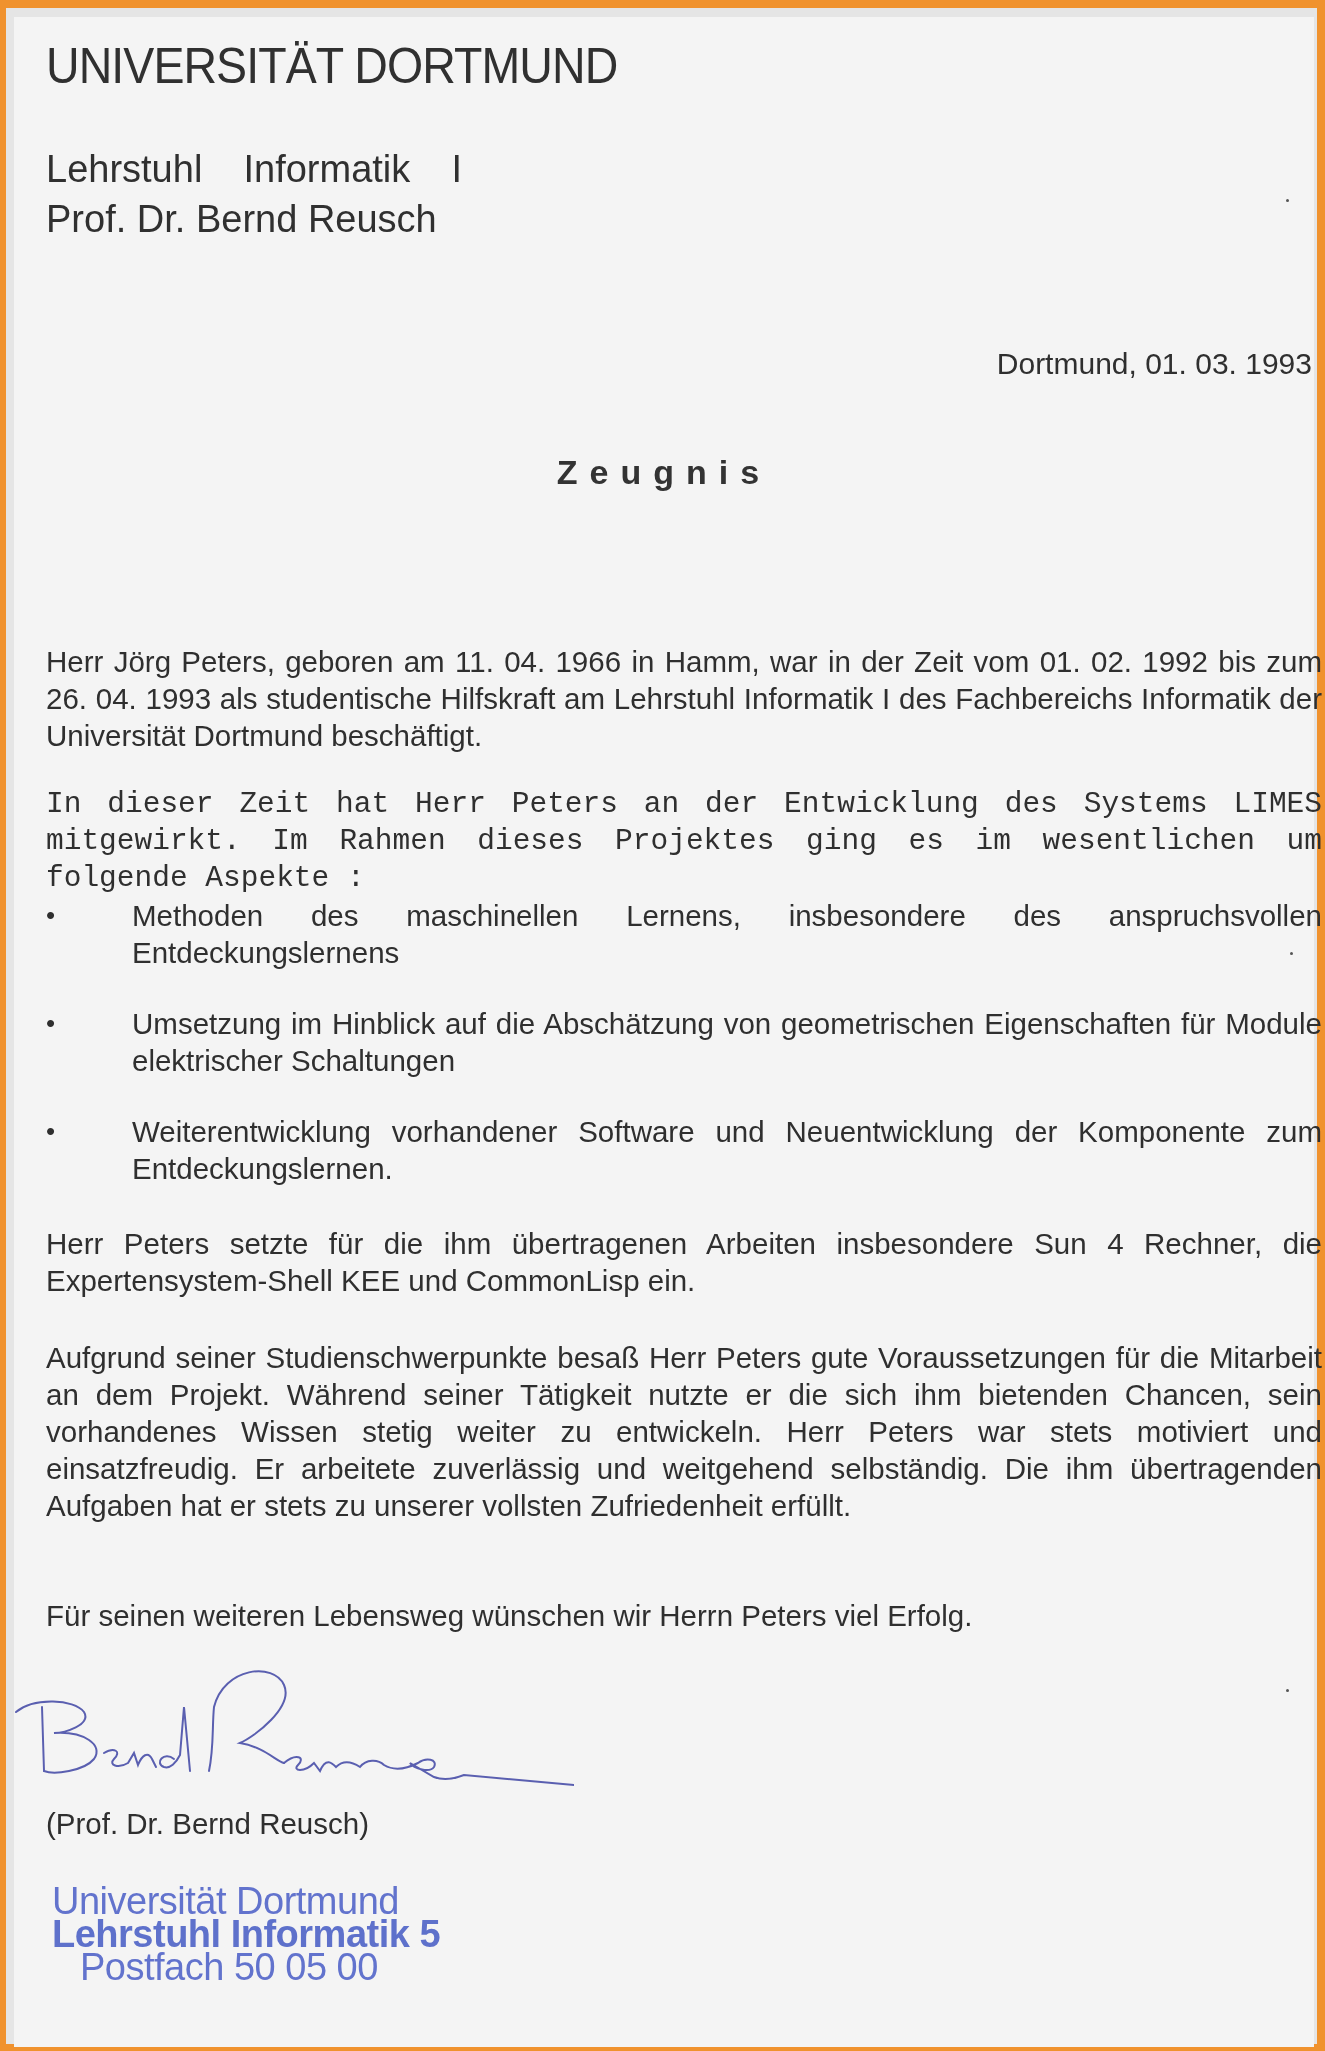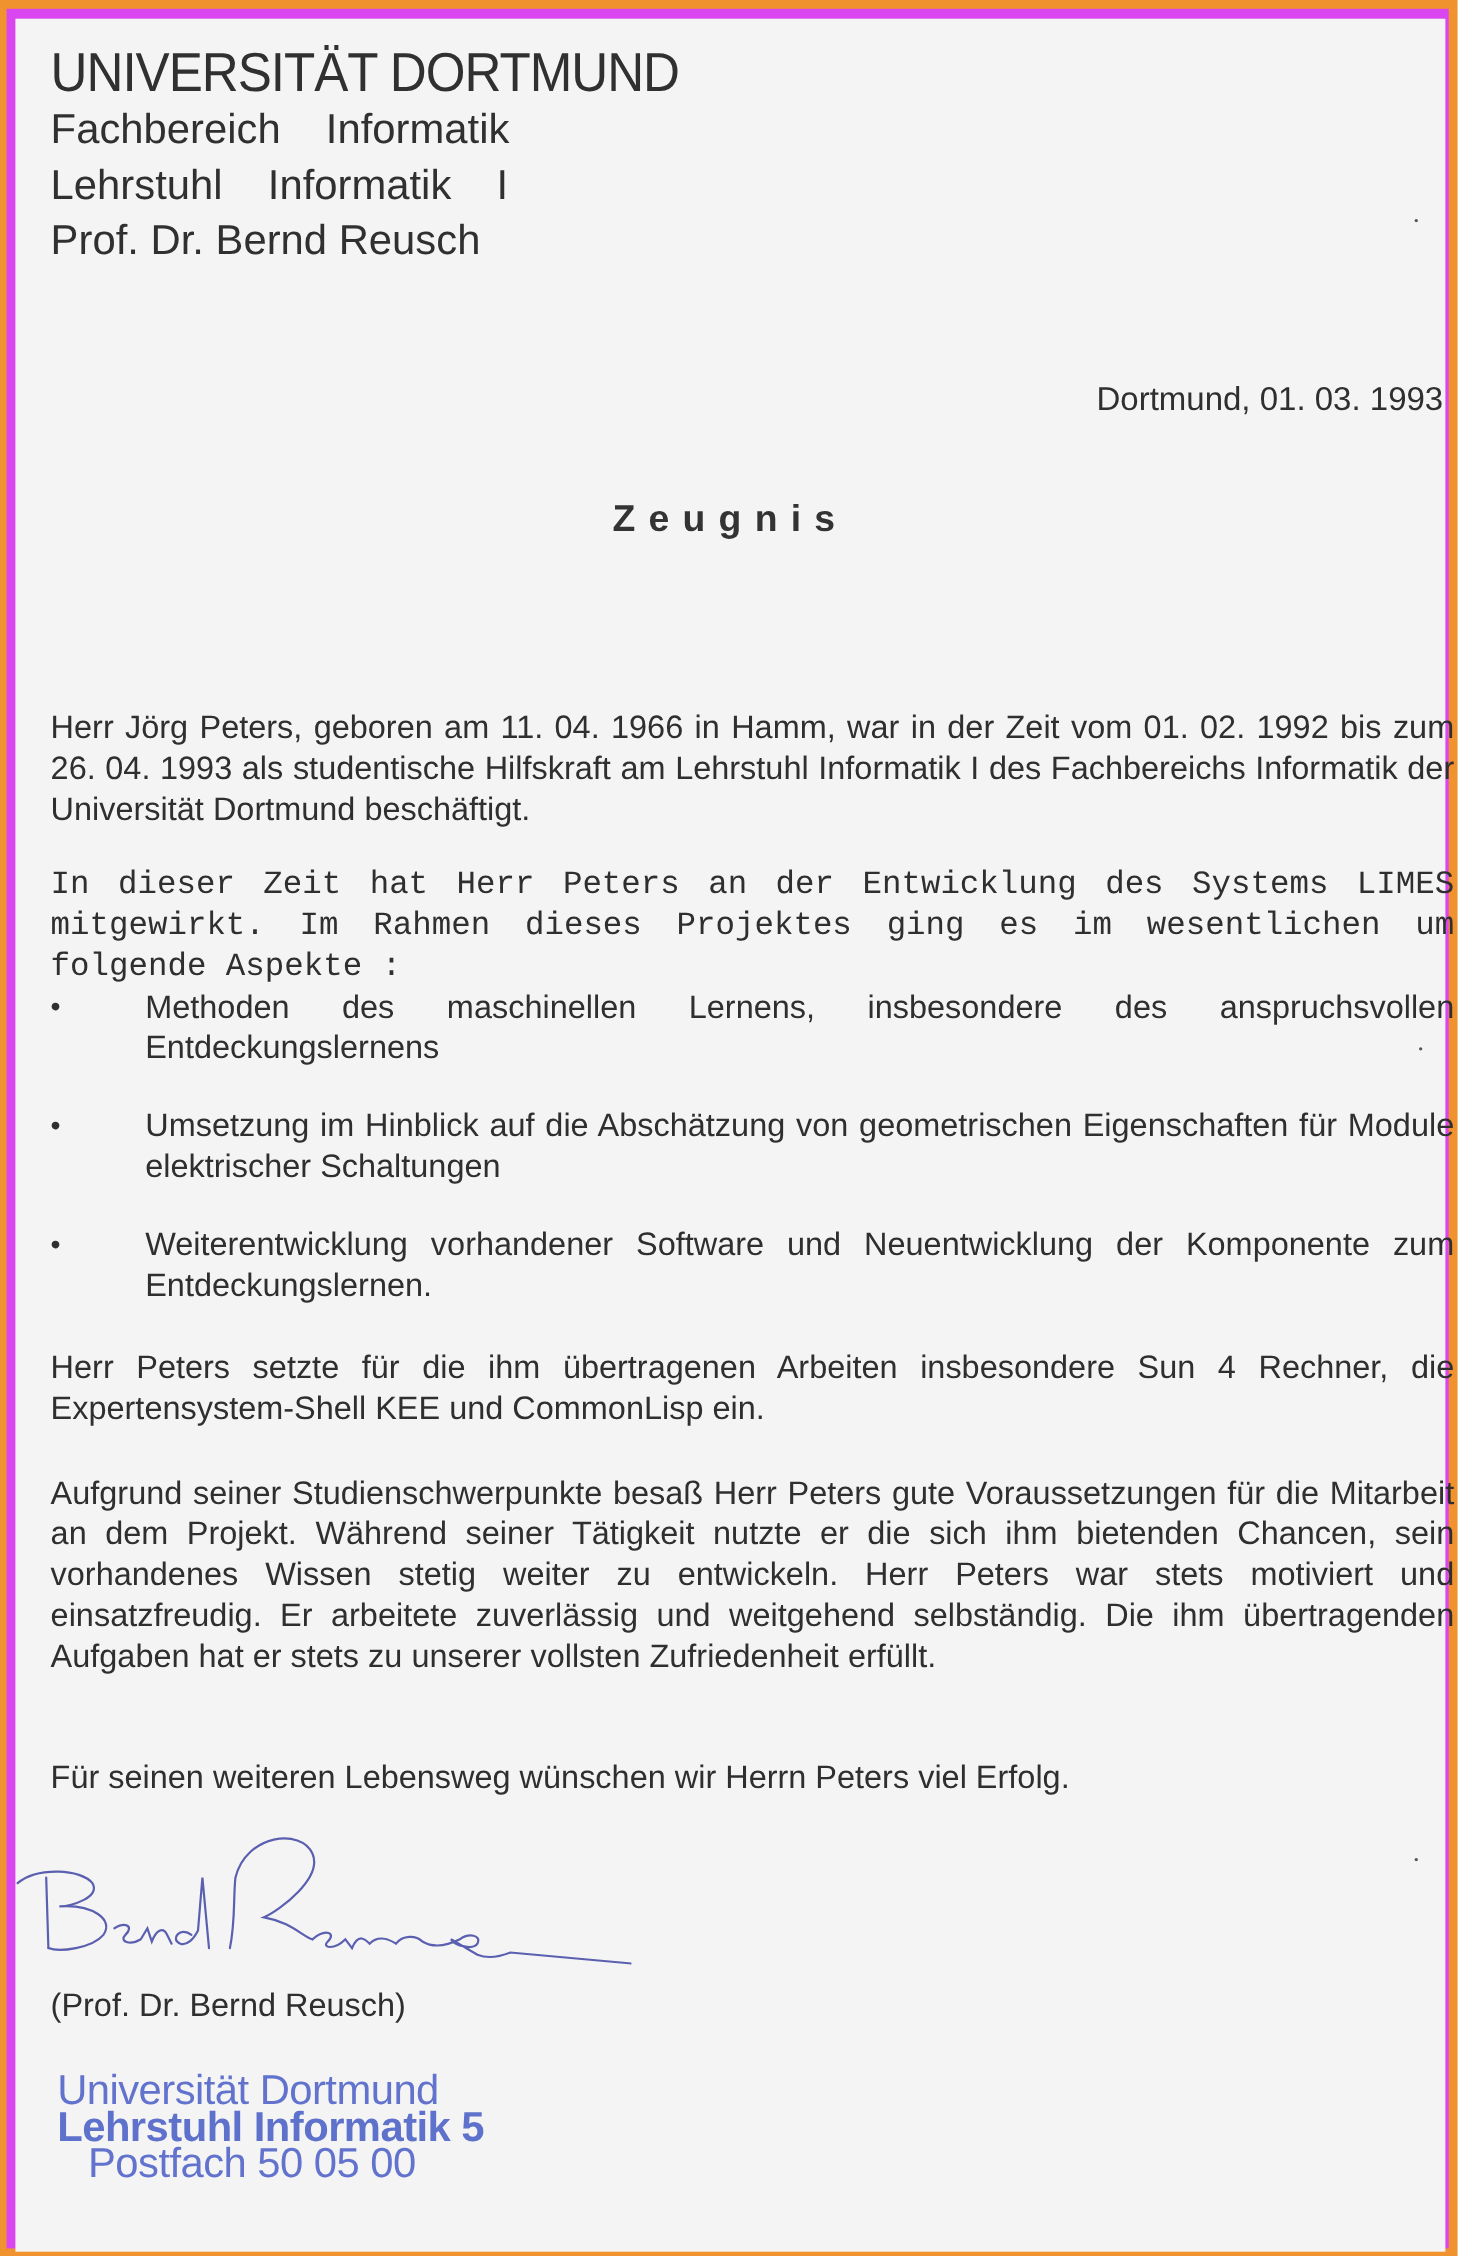--- a/index.html
+++ b/index.html
@@ -3,21 +3,21 @@
   <meta charset="utf-8">
   <style>
     html, body { margin: 0; padding: 0; }
     body {
       width: 1325px; height: 2051px; overflow: hidden;
       background: #f0922e;
       font-family: "Liberation Sans", sans-serif;
     }
     .frame {
       position: absolute; left: 6px; top: 8px; width: 1311px; height: 2036px;
-      background: #d946ef;
+      background: #e5e5e5;
     }
     .page {
       position: absolute; left: 8px; top: 9px; width: 1300px; height: 2030px;
       background: #f4f4f4;
       color: #2b2b2b;
     }
     .hdr-line { position: absolute; left: 32px; white-space: nowrap; color: #303030; }
     .uni { top: 20px; font-size: 50px; letter-spacing: -1px; transform: scaleX(0.93); transform-origin: left; }
     .dept { top: 80px; font-size: 38px; word-spacing: 10px; }
     .chair { top: 131px; font-size: 38px; word-spacing: 10px; }
@@ -45,21 +45,20 @@
     .stamp .s4 { padding-left: 18px; }
     .speck { position: absolute; width: 3px; height: 3px; border-radius: 50%; background: #555; }
   </style>
 </head>
 <body>
 
 <div class="frame">
   <div class="page">
 
     <div class="hdr-line uni">UNIVERSITÄT DORTMUND</div>
-    <div class="hdr-line dept" style="white-space:pre">Fachbereich  Informatik</div>
     <div class="hdr-line chair" style="white-space:pre">Lehrstuhl  Informatik  I</div>
     <div class="hdr-line prof">Prof. Dr. Bernd Reusch</div>
 
     <div class="date">Dortmund, 01. 03. 1993</div>
 
     <div class="title">Zeugnis</div>
 
     <p class="para p1">Herr Jörg Peters, geboren am 11. 04. 1966 in Hamm, war in der Zeit vom 01. 02. 1992 bis zum 26. 04. 1993 als studentische Hilfskraft am Lehrstuhl Informatik I des Fachbereichs Informatik der Universität Dortmund beschäftigt.</p>
     <p class="para p2">In dieser Zeit hat Herr Peters an der Entwicklung des Systems LIMES mitgewirkt. Im Rahmen dieses Projektes ging es im wesentlichen um folgende Aspekte :</p>
 

